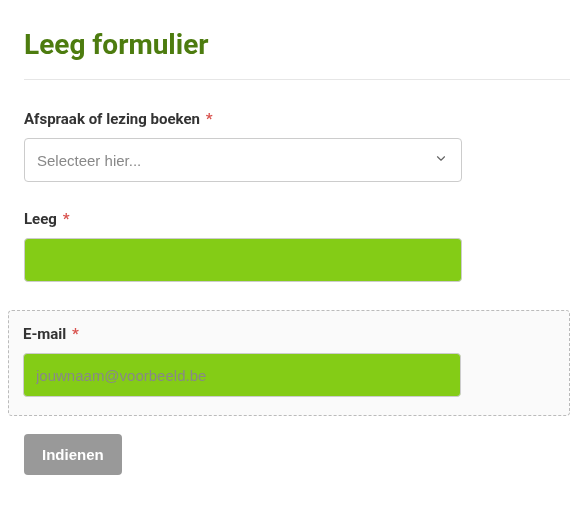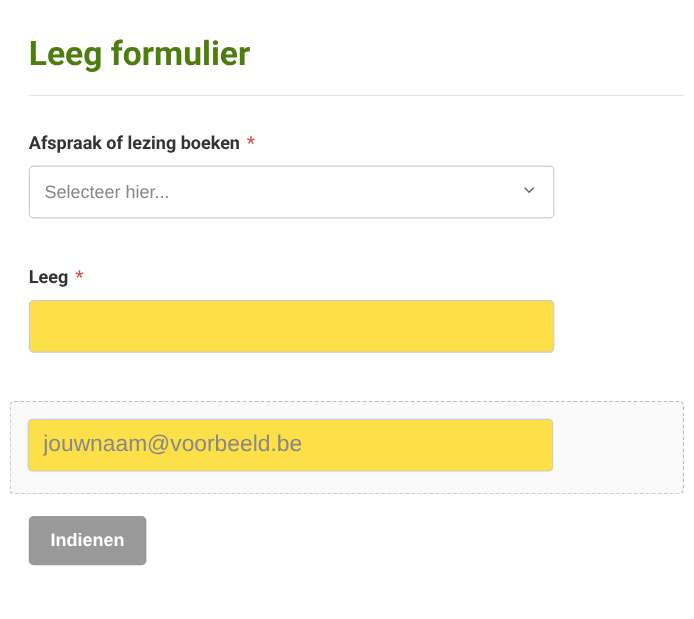--- a/index.html
+++ b/index.html
@@ -16,21 +16,21 @@
     font-weight: 700;
     color: #4d7c0f;
     margin: 8px 0 18px 0;
   }
   hr {
     border: none;
     border-top: 1px solid #e6e6e6;
     margin: 0 0 30px 0;
   }
   .field {
-    margin-bottom: 40px;
+    margin-bottom: 28px;
   }
   .label {
     font-size: 15px;
     font-weight: 700;
     color: #333;
     margin-bottom: 10px;
     display: block;
   }
   .req {
     color: #d9534f;
@@ -58,23 +58,23 @@
     top: 50%;
     transform: translateY(-50%);
     pointer-events: none;
   }
   input[type="text"], input[type="email"] {
     width: 438px;
     height: 44px;
     border: 1px solid #ccc;
     border-radius: 4px;
     padding: 0 12px;
-    font-size: 19px;
+    font-size: 15px;
     color: #333;
-    background: #fde047;
+    background: #84cc16;
   }
   input::placeholder { color: #888; }
   .email-block {
     border: 1px dashed #bbb;
     border-radius: 4px;
     background: #fafafa;
     padding: 14px 14px 18px 14px;
     margin: 0 0 18px -16px;
     width: 562px;
   }
@@ -117,19 +117,23 @@
 
 <div class="field">
   <label class="label">
     <span>Leeg</span>
     <span class="req">*</span>
   </label>
   <input type="text" style="">
 </div>
 
 <div class="email-block">
+  <label class="label">
+    <span>E-mail</span>
+    <span class="req">*</span>
+  </label>
   <input type="email" placeholder="jouwnaam@voorbeeld.be" style="">
 </div>
 
 <button class="submit-btn">Indienen</button>
 
 
 
 
 </body></html>

